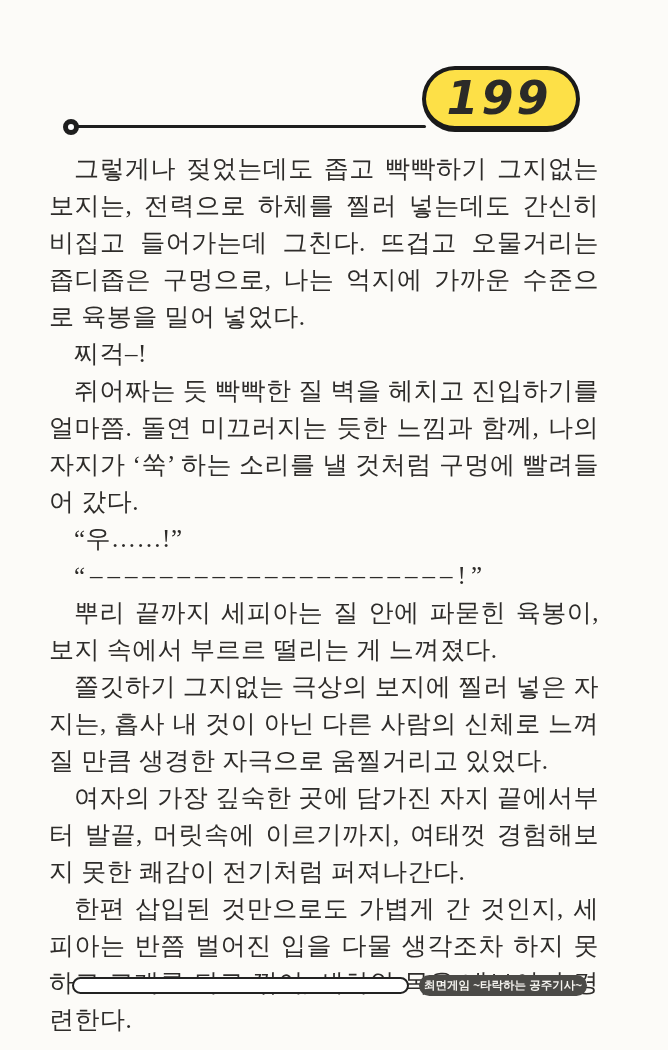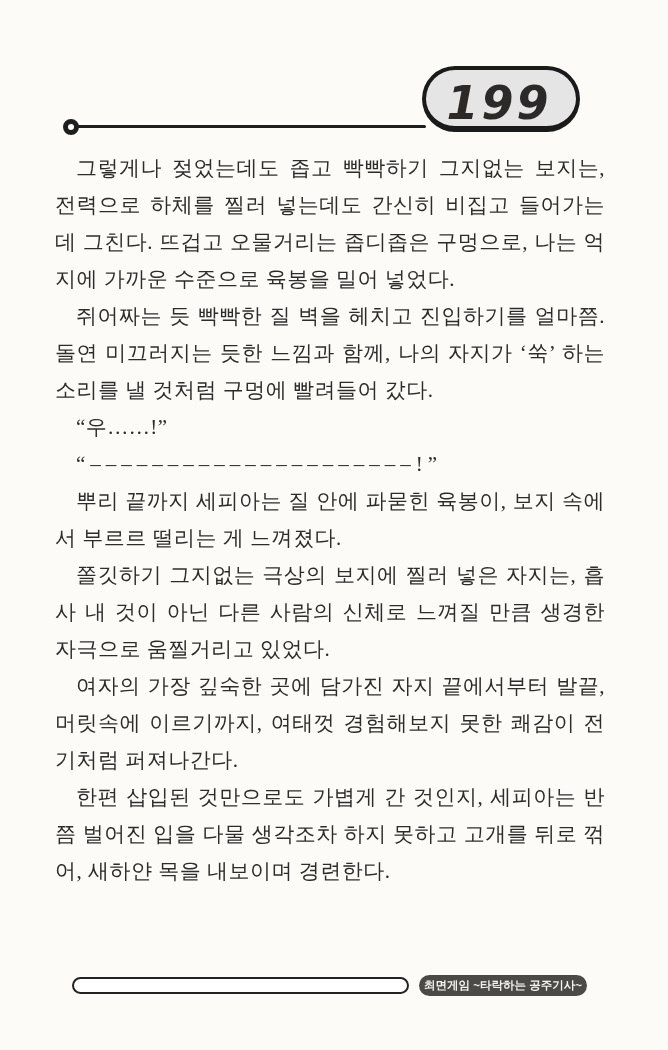--- a/index.html
+++ b/index.html
@@ -39,46 +39,46 @@
     border-radius: 50%;
     background: #ffffff;
   }
   .page-number-badge {
     position: absolute;
     left: 422px;
     top: 66px;
     width: 158px;
     height: 66px;
     box-sizing: border-box;
-    background: #e5e5e5;
+    background: #fde047;
     border: 4px solid #1a1a1a;
     border-bottom-width: 6px;
     border-radius: 34px;
     display: flex;
-    align-items: flex-end;
+    align-items: center;
     justify-content: center;
   }
   .page-number {
     font-family: "DejaVu Sans", "Liberation Sans", sans-serif;
     font-style: italic;
     font-weight: bold;
     font-size: 46px;
     letter-spacing: 3px;
     color: #2b2a28;
     line-height: 1;
     padding-right: 4px;
   }
 
   
   .body-text {
     position: absolute;
-    left: 55px;
+    left: 49px;
     top: 150px;
     width: 550px;
-    font-size: 21px;
+    font-size: 25px;
     line-height: 37px;
     text-align: justify;
     word-break: break-all;
     letter-spacing: 0.5px;
   }
   .body-text p {
     margin: 0;
     text-indent: 1em;
   }
   .body-text p.dash-line {
@@ -125,20 +125,21 @@
 <div class="page">
 
   <div class="header-rule"></div>
   <div class="header-rule-ring"></div>
   <div class="page-number-badge">
     <span class="page-number">199</span>
   </div>
 
   <main class="body-text">
     <p>그렇게나 젖었는데도 좁고 빡빡하기 그지없는 보지는, 전력으로 하체를 찔러 넣는데도 간신히 비집고 들어가는데 그친다. 뜨겁고 오물거리는 좁디좁은 구멍으로, 나는 억지에 가까운 수준으로 육봉을 밀어 넣었다.</p>
+    <p>찌걱–!</p>
     <p>쥐어짜는 듯 빡빡한 질 벽을 헤치고 진입하기를 얼마쯤. 돌연 미끄러지는 듯한 느낌과 함께, 나의 자지가 ‘쑥’ 하는 소리를 낼 것처럼 구멍에 빨려들어 갔다.</p>
     <p>“우……!”</p>
     <p class="dash-line">“–––––––––––––––––––––!”</p>
     <p>뿌리 끝까지 세피아는 질 안에 파묻힌 육봉이, 보지 속에서 부르르 떨리는 게 느껴졌다.</p>
     <p>쫄깃하기 그지없는 극상의 보지에 찔러 넣은 자지는, 흡사 내 것이 아닌 다른 사람의 신체로 느껴질 만큼 생경한 자극으로 움찔거리고 있었다.</p>
     <p>여자의 가장 깊숙한 곳에 담가진 자지 끝에서부터 발끝, 머릿속에 이르기까지, 여태껏 경험해보지 못한 쾌감이 전기처럼 퍼져나간다.</p>
     <p>한편 삽입된 것만으로도 가볍게 간 것인지, 세피아는 반쯤 벌어진 입을 다물 생각조차 하지 못하고 고개를 뒤로 꺾어, 새하얀 목을 내보이며 경련한다.</p>
   </main>
 
   <div class="footer-rule"></div>

